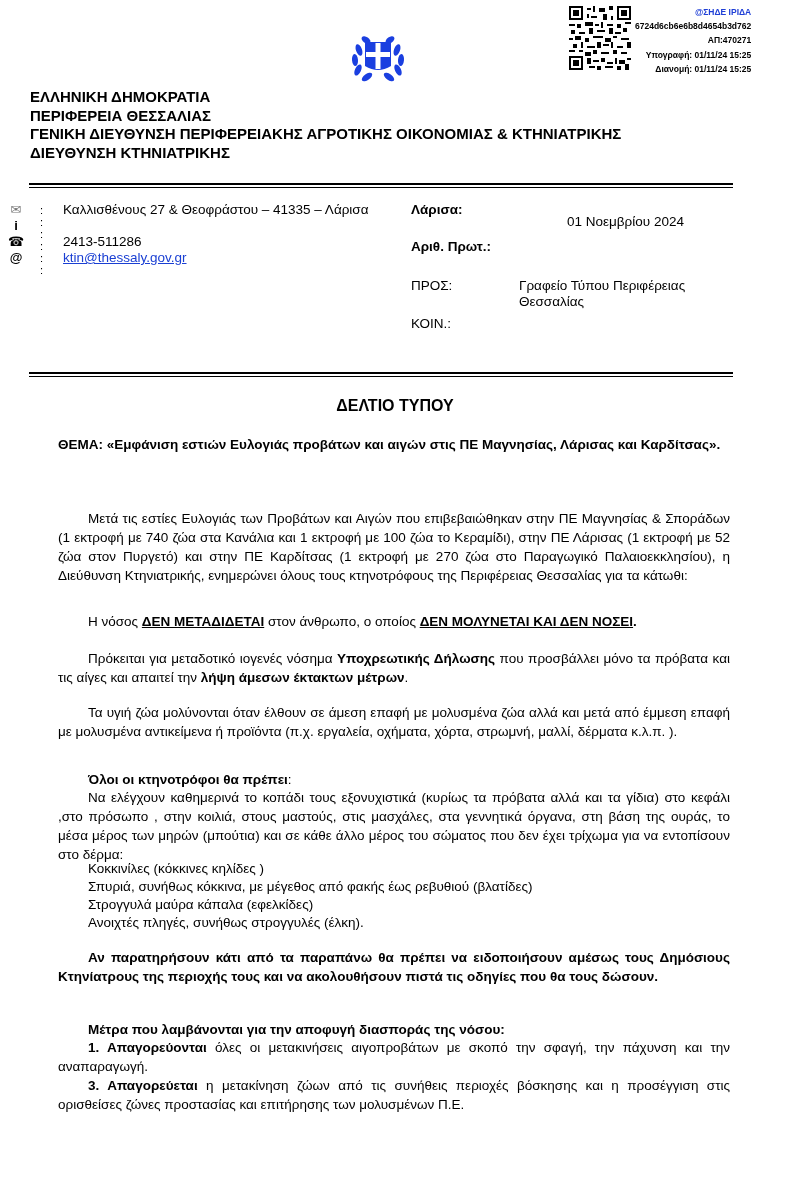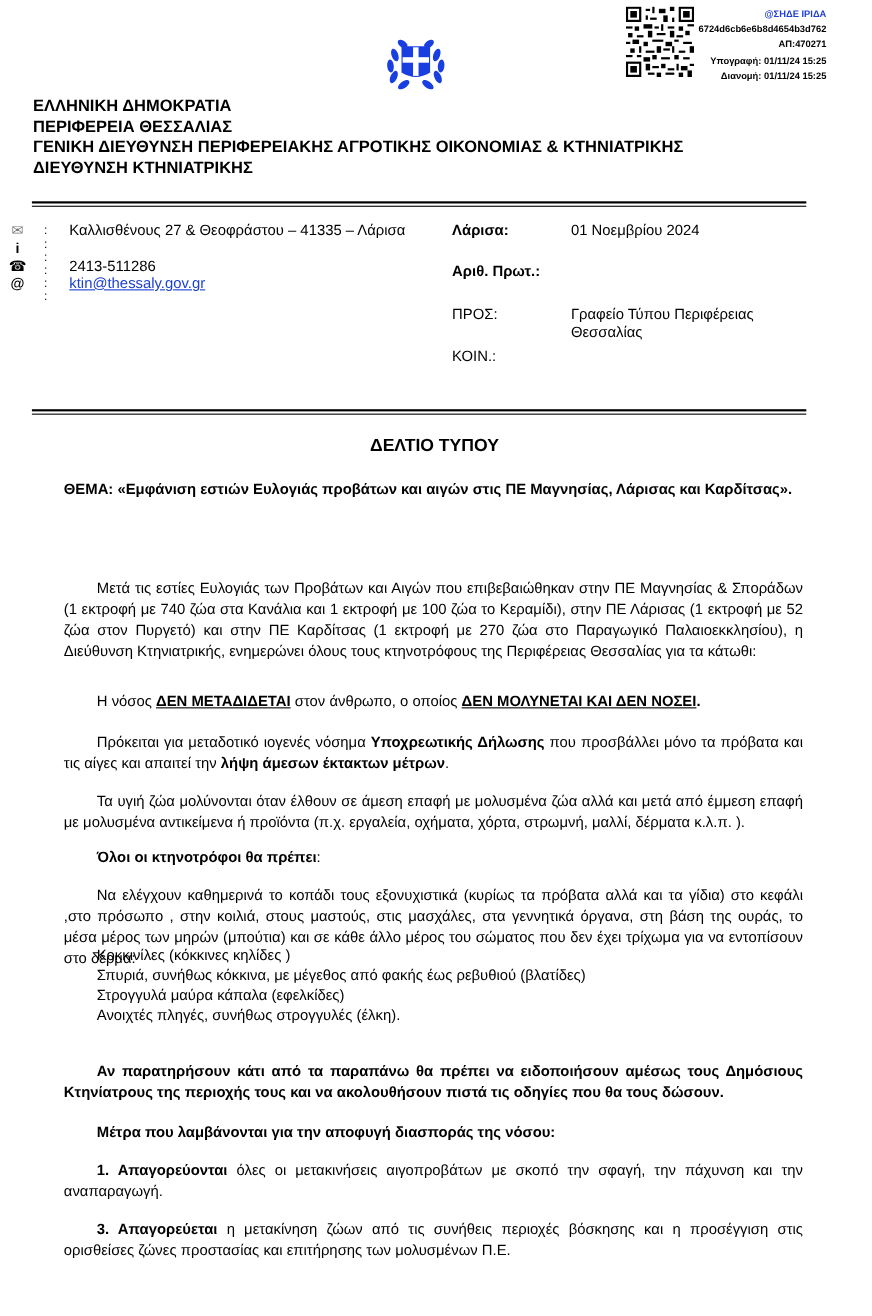--- a/index.html
+++ b/index.html
@@ -32,21 +32,21 @@
     
     .meta { position: absolute; left: 411px; top: 202px; font-size: 13.5px; }
     .meta .lbl { position: absolute; left: 0; white-space: nowrap; }
     .meta .lbl.b { font-weight: bold; }
     .meta .val { position: absolute; left: 108px; white-space: nowrap; line-height: 16px; }
 
     .title { position: absolute; left: 30px; top: 397px; width: 730px; text-align: center; font-weight: bold; font-size: 16px; }
     .subject { position: absolute; left: 58px; top: 435px; width: 672px; font-weight: bold; font-size: 13.5px; line-height: 19px; text-align: justify; }
 
     .body { position: absolute; left: 58px; width: 672px; font-size: 13.5px; line-height: 19px; text-align: justify; }
-    .indent { text-indent: 30px; margin-top: 16px; }
+    .indent { text-indent: 30px; }
     .b { font-weight: bold; }
     .u { text-decoration: underline; }
     .list-item { padding-left: 30px; line-height: 18px; }
 
     .page-no { position: absolute; left: 710px; top: 1236px; font-size: 14px; }
   </style>
 </head>
 <body>
 
 <div class="stamp">
@@ -174,21 +174,21 @@
   <span class="c-colon" style="top:50px;">:</span>
   <span class="c-colon" style="top:62px;">:</span>
 
   <span class="c-text" style="top:0;">Καλλισθένους 27 &amp; Θεοφράστου – 41335 – Λάρισα</span>
   <span class="c-text" style="top:32px;">2413-511286</span>
   <span class="c-text" style="top:48px;"><a>ktin@thessaly.gov.gr</a></span>
 </div>
 
 <div class="meta">
   <span class="lbl b" style="top:0;">Λάρισα:</span>
-  <span class="val" style="top:0;">01 Νοεμβρίου 2024</span>
+  <span class="val" style="top:12px;margin-left:48px;">01 Νοεμβρίου 2024</span>
   <span class="lbl b" style="top:37px;">Αριθ. Πρωτ.:</span>
   <span class="lbl" style="top:76px;">ΠΡΟΣ:</span>
   <span class="val" style="top:76px;">Γραφείο Τύπου Περιφέρειας</span>
   <span class="val" style="top:92px;">Θεσσαλίας</span>
   <span class="lbl" style="top:114px;">ΚΟΙΝ.:</span>
 </div>
 
 <div class="rule r2"></div>
 
 <div class="title">ΔΕΛΤΙΟ ΤΥΠΟΥ</div>

